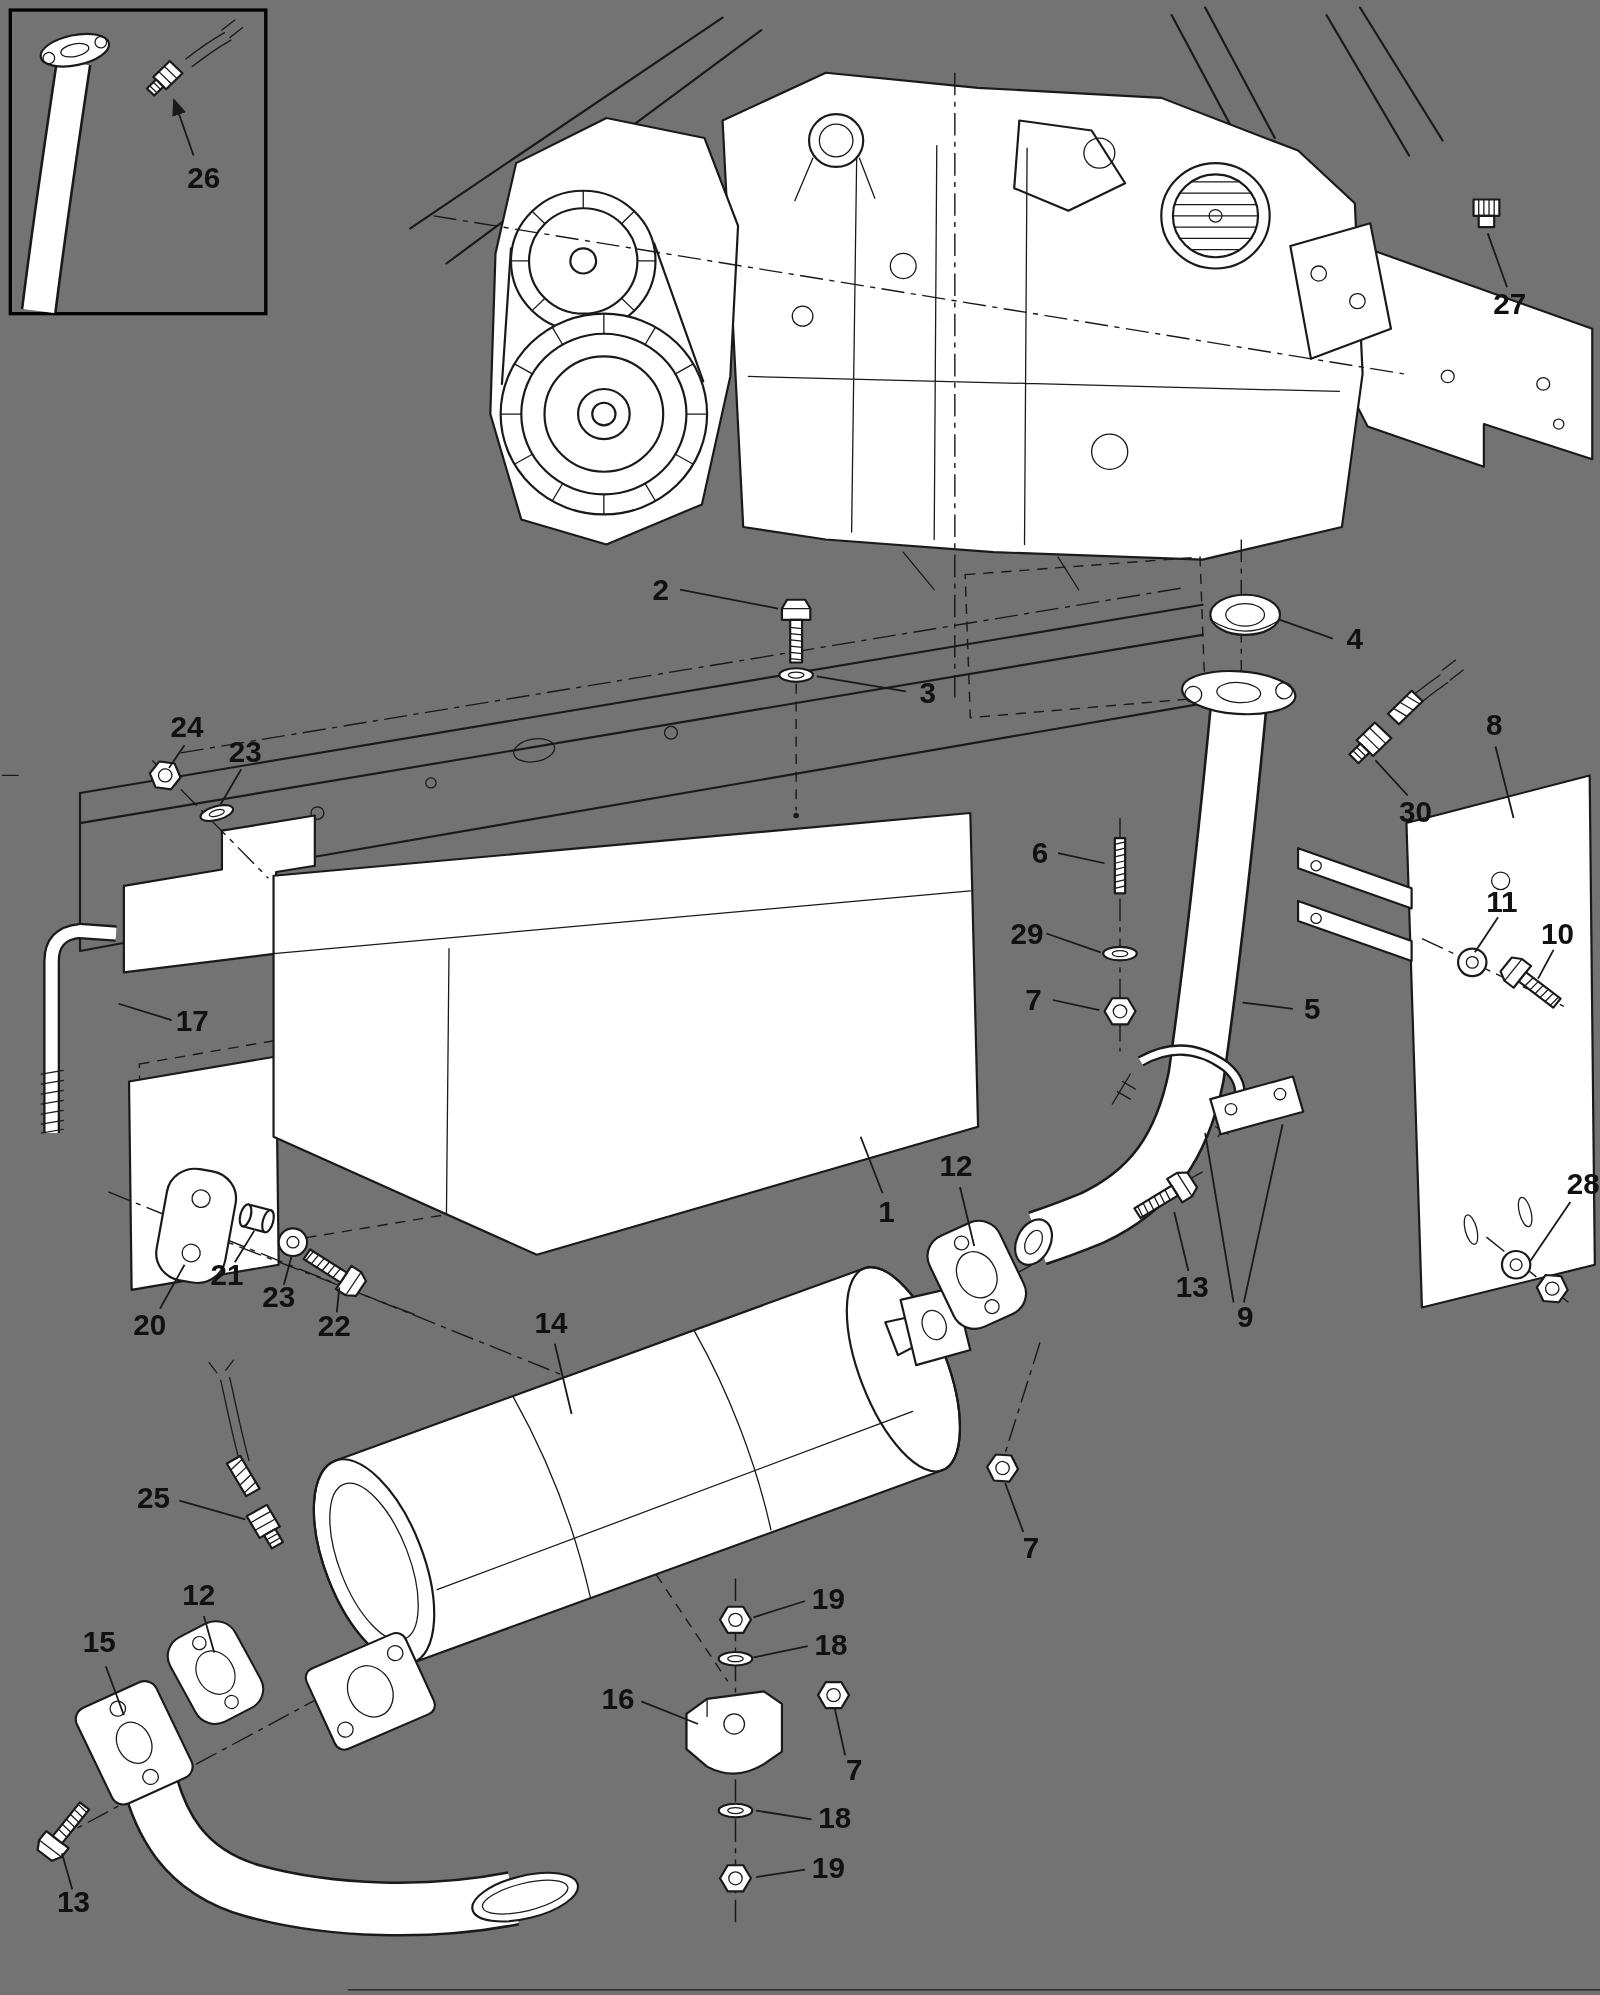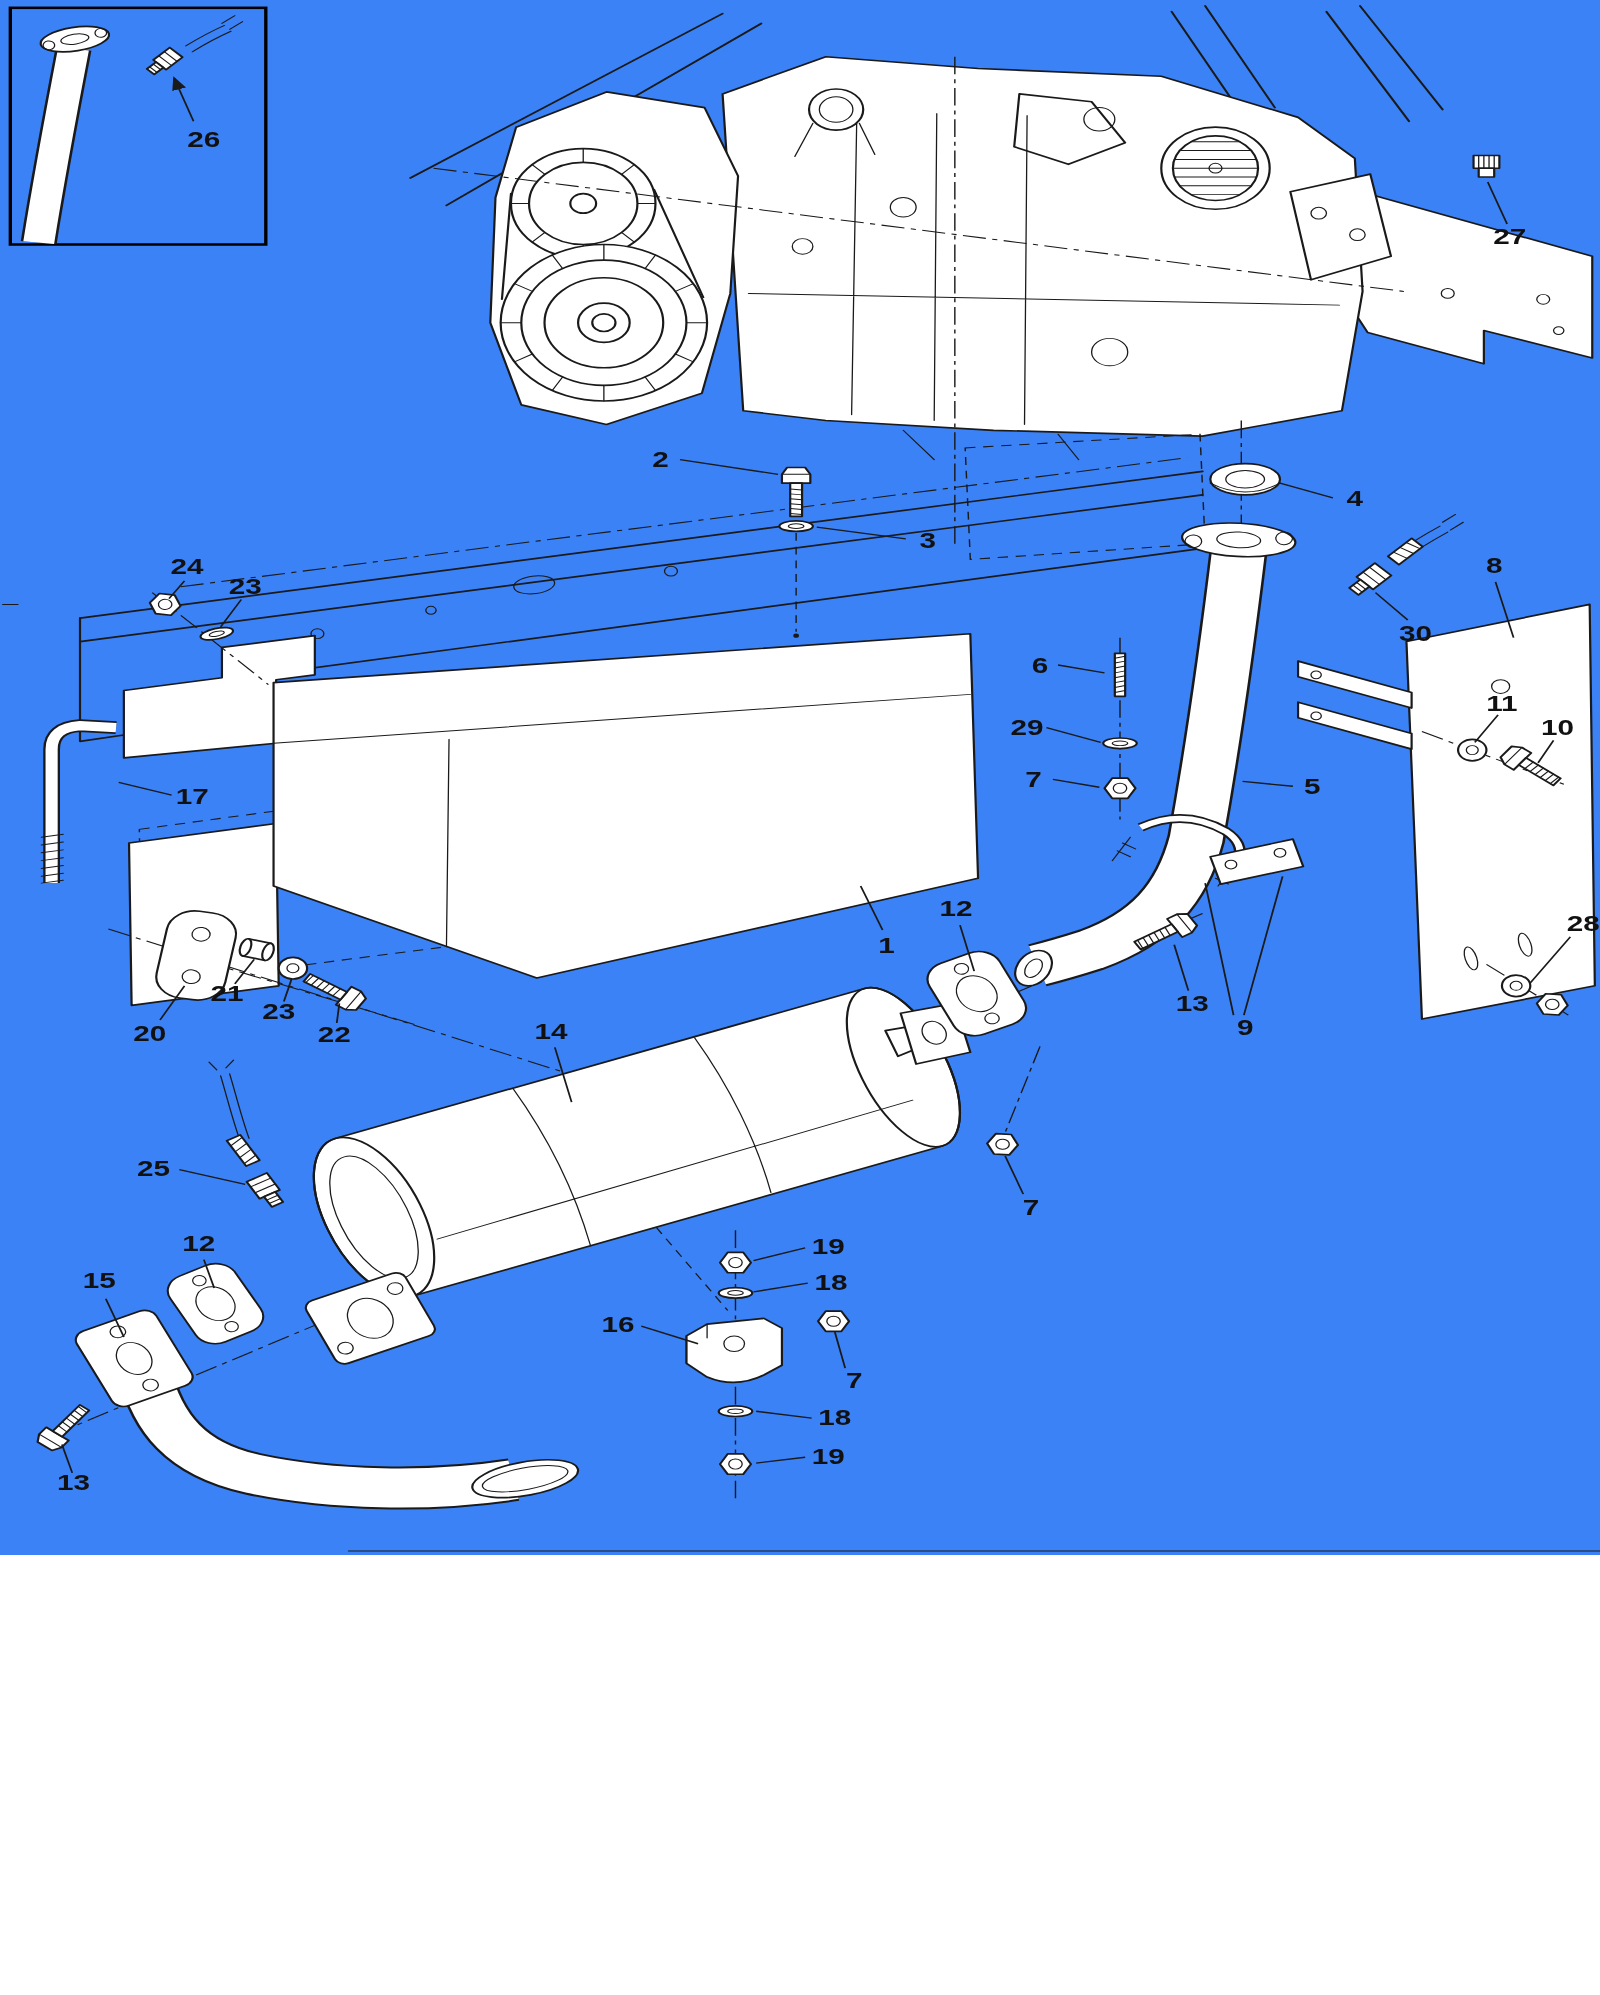--- a/index.html
+++ b/index.html
@@ -1,17 +1,17 @@
 <!DOCTYPE html>
 <html><head>
 <meta charset="utf-8">
 <style>
   html,body{margin:0;padding:0;background:#ffffff;}
   body{width:1600px;height:1995px;font-family:"Liberation Sans",sans-serif;}
-  .stage{position:relative;width:1600px;height:1555px;background:#3b82f6;overflow:hidden;text-align:right;}
+  .stage{position:relative;width:1600px;height:1995px;background:#737373;overflow:hidden;text-align:right;}
   .stage svg{position:absolute;left:0;top:0;width:100%;height:100%;}
   .ln{fill:none;stroke:#1a1a1a;stroke-width:1.7;stroke-linecap:round;stroke-linejoin:round;}
   .lnf{fill:#ffffff;stroke:#1a1a1a;stroke-width:1.7;stroke-linejoin:round;}
   .thin{fill:none;stroke:#1a1a1a;stroke-width:1;stroke-linecap:round;stroke-linejoin:round;}
   .cl{fill:none;stroke:#1a1a1a;stroke-width:1.1;stroke-dasharray:18 5 4 5;}
   .dash{fill:none;stroke:#1a1a1a;stroke-width:1.1;stroke-dasharray:8 6;}
   .lead{fill:none;stroke:#1a1a1a;stroke-width:1.4;}
   .pipe-o{fill:none;stroke:#1a1a1a;stroke-linecap:butt;}
   .pipe-i{fill:none;stroke:#ffffff;stroke-linecap:butt;}
   .inset-border{fill:none;stroke:#000;stroke-width:2.6;}

